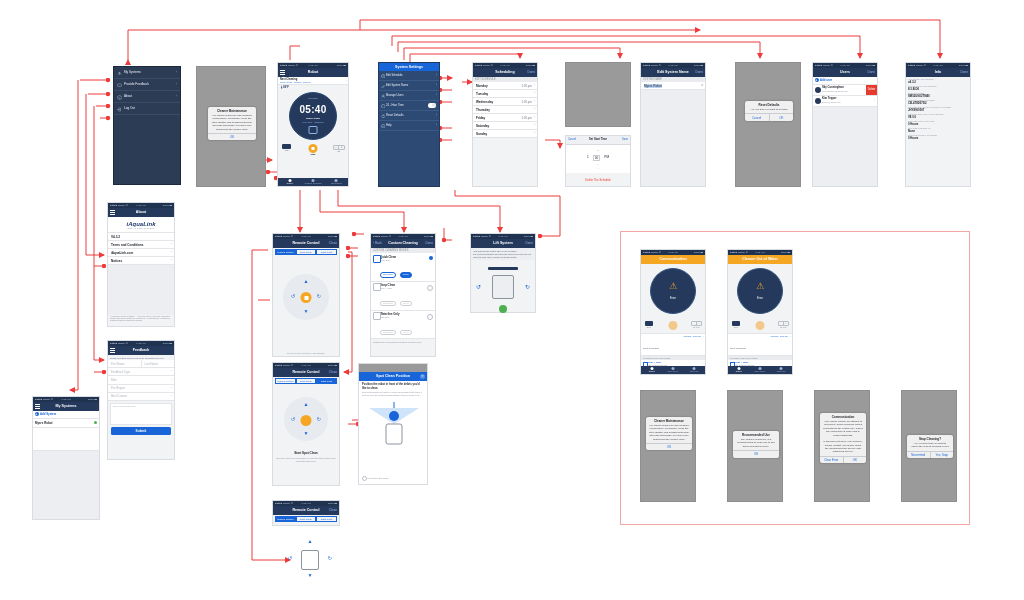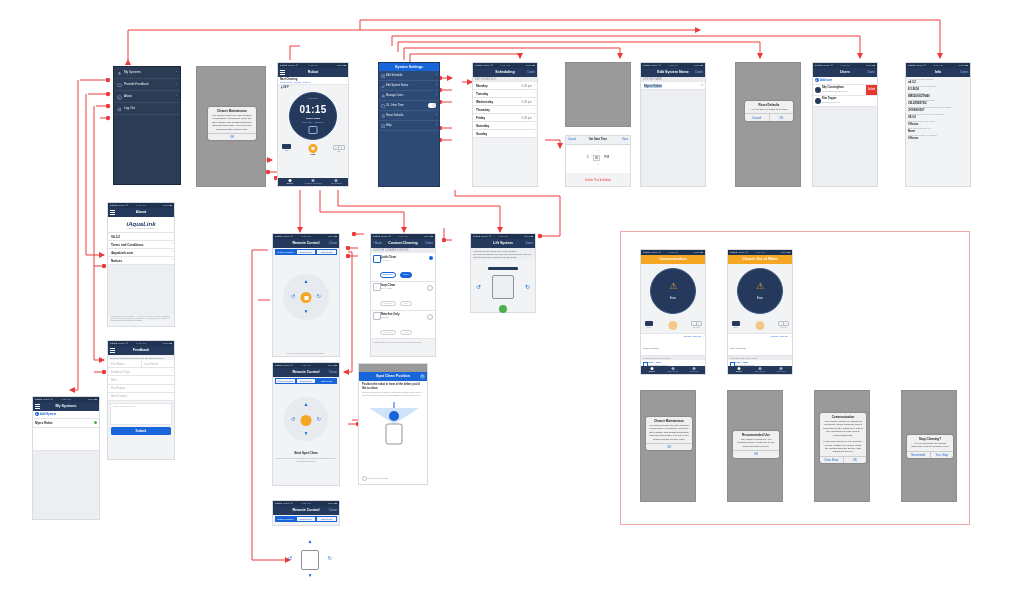--- a/index.html
+++ b/index.html
@@ -209,21 +209,21 @@
       <div style="font-size:2.2px;color:#1765d8;">Quick Clean · Monday, 1:30 pm</div>
       <span class="chev" style="position:absolute;right:1.5px;top:2px;color:#b9bec6;font-size:3px;">›</span>
     </div>
     <div style="padding:1px 2px;font-size:2.6px;color:#24395c;font-weight:bold;">
       <span>🌡</span><span>82°F</span>
     </div>
 
     <div style="position:relative;height:54px;">
       <div style="position:absolute;left:50%;top:2px;transform:translateX(-50%);width:46px;height:46px;border-radius:50%;border:1.5px solid #2c4a74;background:#24395c;"></div>
       <div style="position:absolute;left:50%;top:7px;transform:translateX(-50%);width:36px;text-align:center;font-size:2.5px;color:#9fb2cd;">Running</div>
-      <div style="position:absolute;left:50%;top:14px;transform:translateX(-50%);width:44px;text-align:center;font-size:10px;color:#fff;font-weight:bold;letter-spacing:.3px;">01:15</div>
+      <div style="position:absolute;left:50%;top:14px;transform:translateX(-50%);width:44px;text-align:center;font-size:10px;color:#fff;font-weight:bold;letter-spacing:.3px;">05:40</div>
       <div style="position:absolute;left:50%;top:27px;transform:translateX(-50%);width:40px;text-align:center;font-size:2.4px;color:#fff;font-weight:bold;">Quick Clean</div>
       <div style="position:absolute;left:50%;top:31px;transform:translateX(-50%);width:40px;text-align:center;font-size:2.2px;color:#8fb6ea;">Floor Only · Standard</div>
       <div style="position:absolute;left:50%;top:36px;transform:translateX(-50%);width:7px;height:6px;border:1px solid #8fb6ea;border-radius:1px;"></div>
     </div>
 
     <div style="position:relative;height:14px;">
       <div style="position:absolute;left:4px;top:0;text-align:center;">
         <div style="width:9px;height:5px;background:#24395c;border-radius:1px;margin:0 auto;"></div>
         <div style="font-size:2.2px;color:#5a6270;">Full</div>
       </div>

